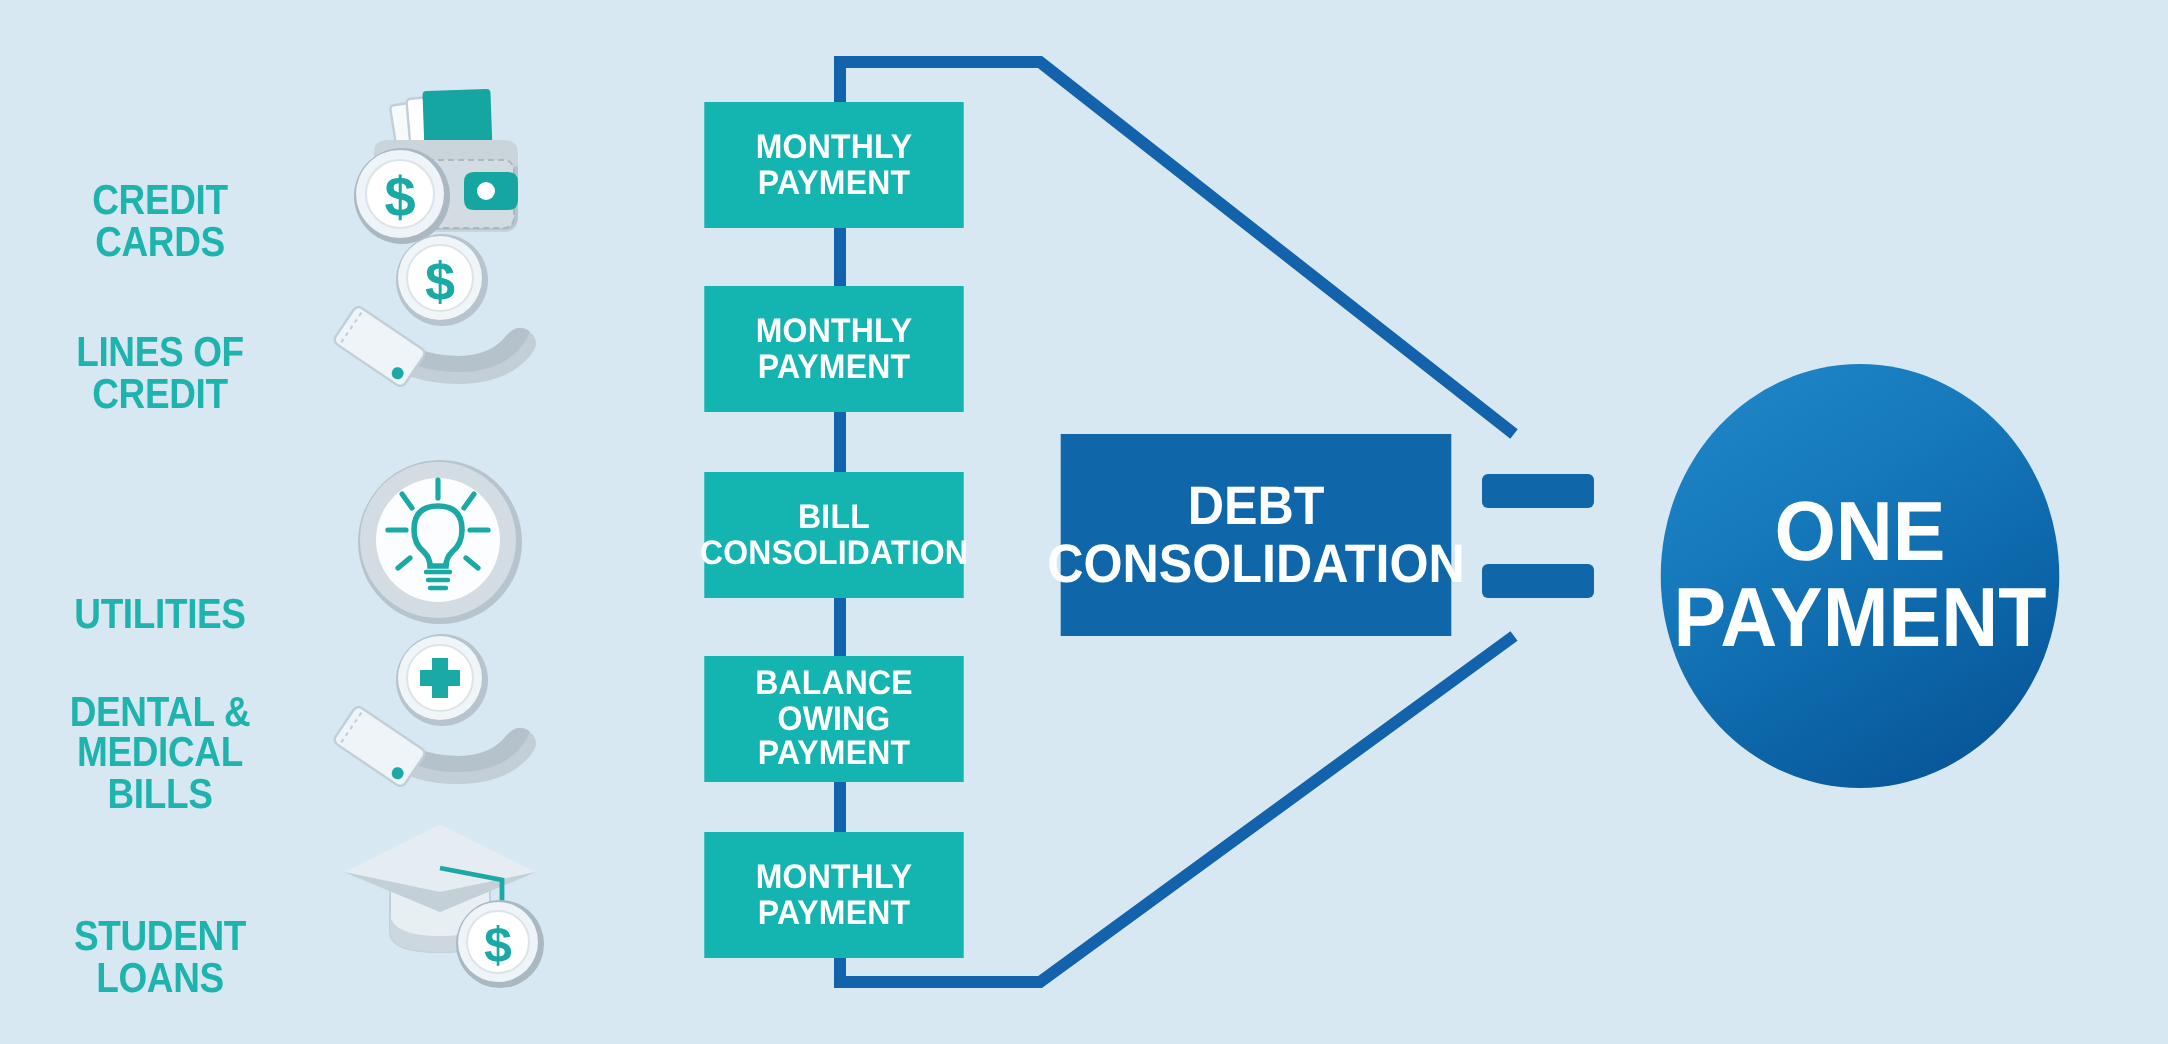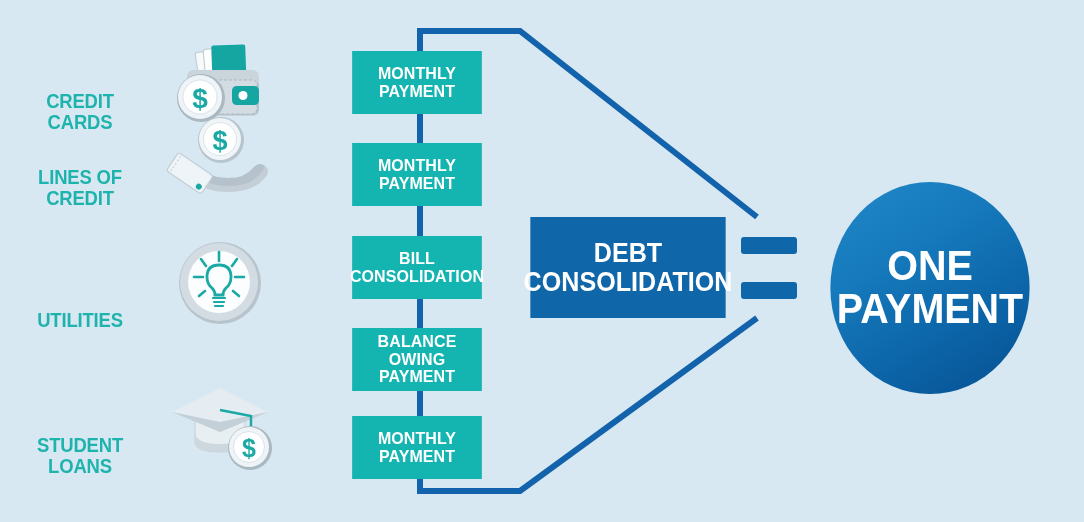--- a/index.html
+++ b/index.html
@@ -203,21 +203,21 @@
           <g transform="rotate(34 30 66)">
             <rect x="2" y="54" width="42" height="22" rx="3" fill="#eef4f7" stroke="#c3ced6" stroke-width="1.2"></rect>
             <line x1="6" y1="56" x2="6" y2="74" stroke="#c3ced6" stroke-width="1" stroke-dasharray="2 2"></line>
             <circle cx="38" cy="71" r="3" fill="#1aa9a5"></circle>
           </g>
         </g>
       </svg>
     </div>
   </div>
 
-  <div class="cat-row" style="top:234px">
+  <div class="cat-row" style="top:222px">
     <div class="cat-label">UTILITIES</div>
     <div class="cat-icon">
       <svg viewBox="0 0 110 96" width="110" height="96">
         <g>
           <circle cx="55" cy="49" r="41" fill="#b7c4cd"></circle>
           <circle cx="54" cy="48" r="39" fill="#d3dce2"></circle>
           <circle cx="54" cy="48" r="31" fill="#fbfdfe"></circle>
           <g stroke="#1aa9a5" stroke-width="2.6" stroke-linecap="round" fill="none">
             <line x1="54" y1="18" x2="54" y2="27"></line>
             <line x1="36" y1="25" x2="41" y2="32"></line>
@@ -231,22 +231,44 @@
           <g stroke="#1aa9a5" stroke-width="2.2" stroke-linecap="round">
             <line x1="48" y1="64" x2="60" y2="64"></line>
             <line x1="49" y1="68" x2="59" y2="68"></line>
             <line x1="50" y1="72" x2="58" y2="72"></line>
           </g>
         </g>
       </svg>
     </div>
   </div>
 
-
-  <div class="cat-row" style="top:380px">
+  <div class="cat-row" style="top:312px">
+    <div class="cat-label">DENTAL &amp;
+MEDICAL
+BILLS</div>
+    <div class="cat-icon">
+      <svg viewBox="0 0 110 96" width="110" height="96">
+        <g>
+          <circle cx="56" cy="28" r="23" fill="#b7c4cd"></circle>
+          <circle cx="55" cy="27" r="21" fill="#f0f5f8"></circle>
+          <circle cx="55" cy="27" r="16.5" fill="#ffffff" stroke="#dbe4e9" stroke-width="1"></circle>
+          <path d="M51 17 h8 v6 h6 v8 h-6 v6 h-8 v-6 h-6 v-8 h6 z" fill="#1aa9a5"></path>
+          <path d="M30 52 q12 14 34 14 q16 0 24 -10 q6 -7 12 -2 q6 5 0 12 q-12 14 -36 14 q-26 0 -40 -14 z" fill="#c3ced6"></path>
+          <path d="M30 52 q12 14 34 14 q16 0 24 -10 q6 -7 12 -2 l-2 4 q-10 16 -34 16 q-26 0 -38 -16 z" fill="#aab8c2" opacity="0.55"></path>
+          <g transform="rotate(34 30 66)">
+            <rect x="2" y="54" width="42" height="22" rx="3" fill="#eef4f7" stroke="#c3ced6" stroke-width="1.2"></rect>
+            <line x1="6" y1="56" x2="6" y2="74" stroke="#c3ced6" stroke-width="1" stroke-dasharray="2 2"></line>
+            <circle cx="38" cy="71" r="3" fill="#1aa9a5"></circle>
+          </g>
+        </g>
+      </svg>
+    </div>
+  </div>
+
+  <div class="cat-row" style="top:404px">
     <div class="cat-label">STUDENT
 LOANS</div>
     <div class="cat-icon">
       <svg viewBox="0 0 110 96" width="110" height="96">
         <g>
           <path d="M30 36 h50 v26 q0 10 -25 10 q-25 0 -25 -10 z" fill="#e8eff3" stroke="#c3ced6" stroke-width="1"></path>
           <path d="M30 52 q0 12 25 12 q25 0 25 -12 v10 q0 10 -25 10 q-25 0 -25 -10 z" fill="#ccd7de"></path>
           <path d="M55 8 L103 32 L55 52 L7 32 Z" fill="#cfd9e0"></path>
           <path d="M55 8 L103 32 L55 42 L7 32 Z" fill="#e6edf2"></path>
           <path d="M55 42 L103 32 L55 52 L7 32 Z" fill="#bcc9d2" opacity="0.6"></path>

